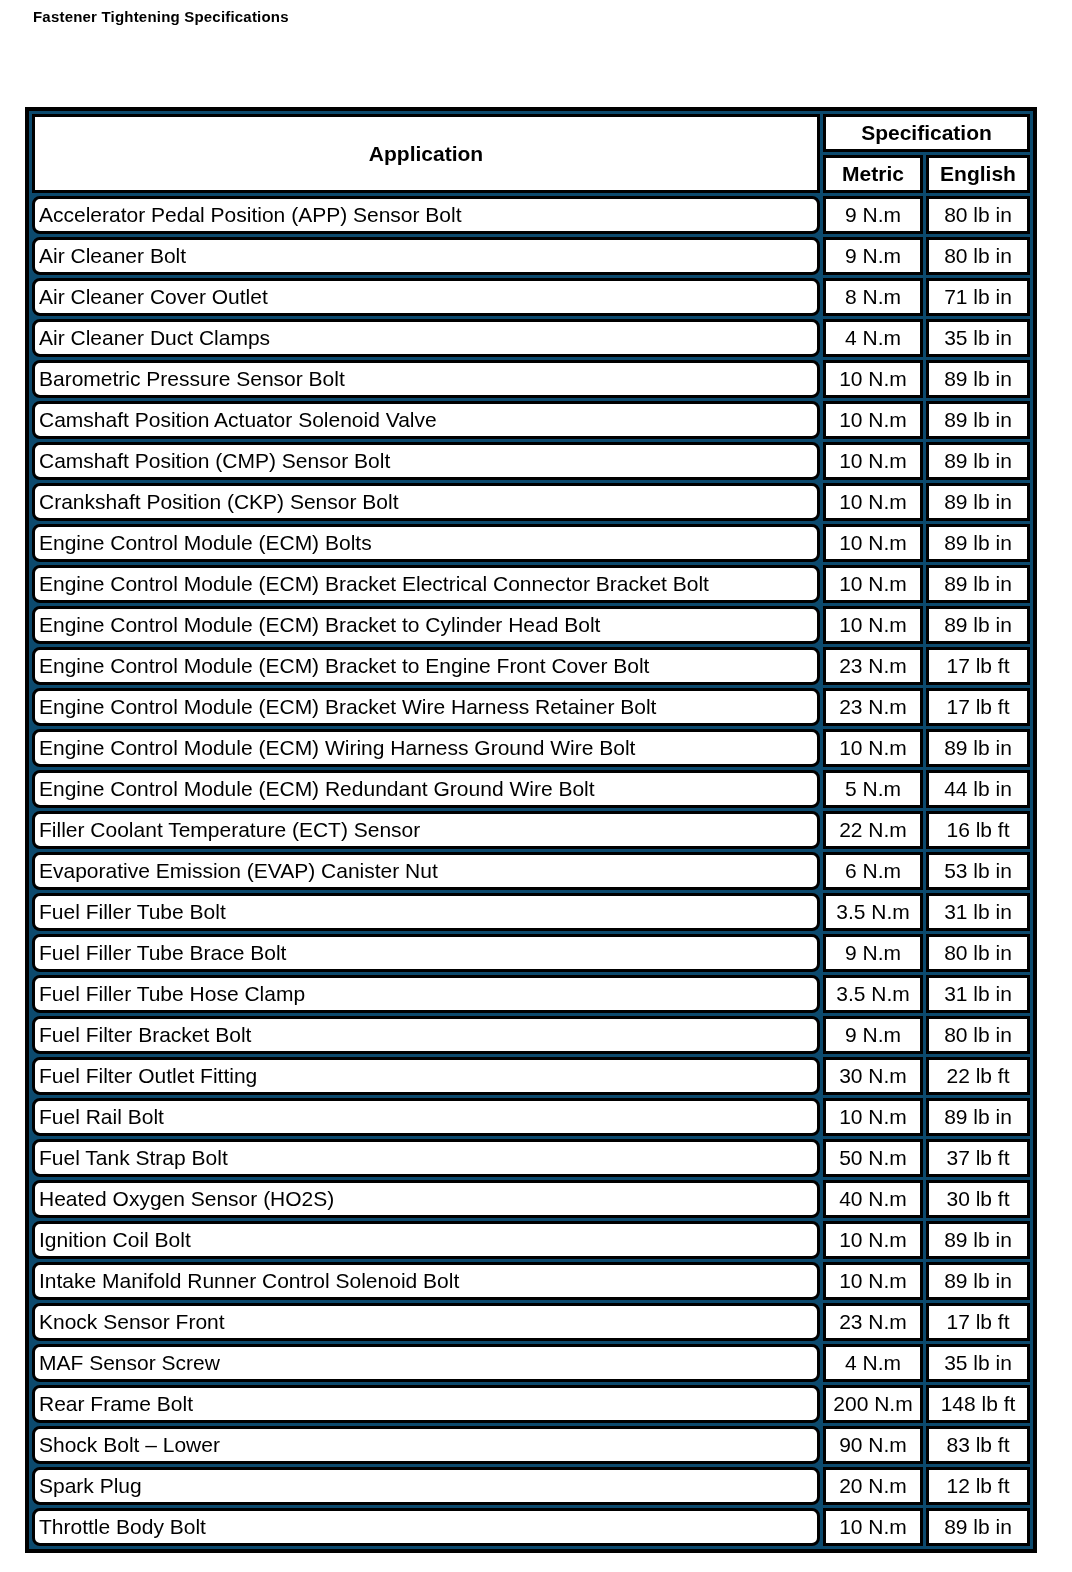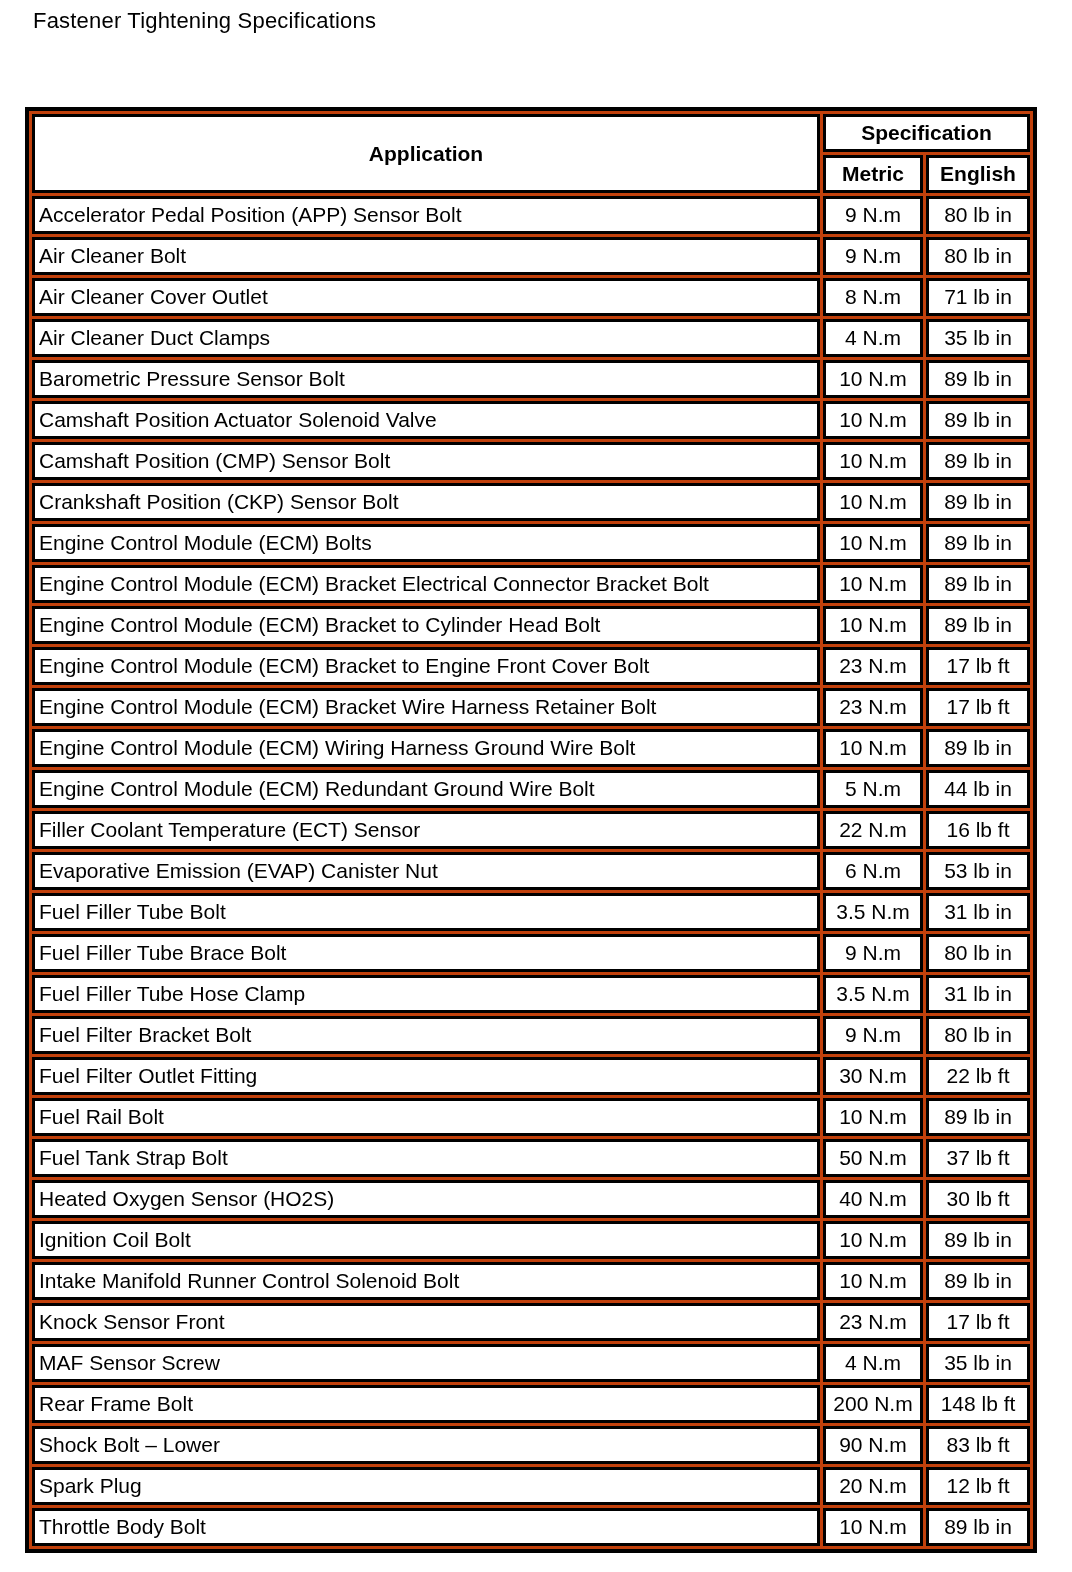--- a/index.html
+++ b/index.html
@@ -13,52 +13,53 @@
     position: relative;
     width: 1072px;
     height: 1572px;
     background: #ffffff;
     overflow: hidden;
   }
   .doc-title {
     position: absolute;
     left: 33px;
     top: 8px;
-    font-size: 22px;
-    font-weight: normal;
+    font-size: 15px;
+    font-weight: bold;
     letter-spacing: 0.2px;
   }
   table.spec-table {
     position: absolute;
     left: 25px;
     top: 107px;
     border-collapse: separate;
     border-spacing: 3px;
     border: 4px solid #000000;
-    background: #c2410c;
+    background: #0c4a6e;
     table-layout: fixed;
   }
   .spec-table th, .spec-table td {
     border: 3px solid #000000;
     background: #ffffff;
     font-size: 21px;
     line-height: 1.1;
     height: 32px;
     padding: 0 4px;
     overflow: hidden;
     white-space: nowrap;
   }
   .spec-table th {
     font-weight: bold;
     text-align: center;
     vertical-align: middle;
   }
   .spec-table td.app-cell {
     text-align: left;
     vertical-align: middle;
+    border-radius: 8px;
   }
   .spec-table td.val-cell {
     text-align: center;
     vertical-align: middle;
     padding: 0 1px;
   }
   col.col-app { width: 788px; }
   col.col-metric { width: 100px; }
   col.col-english { width: 104px; }
 </style>

